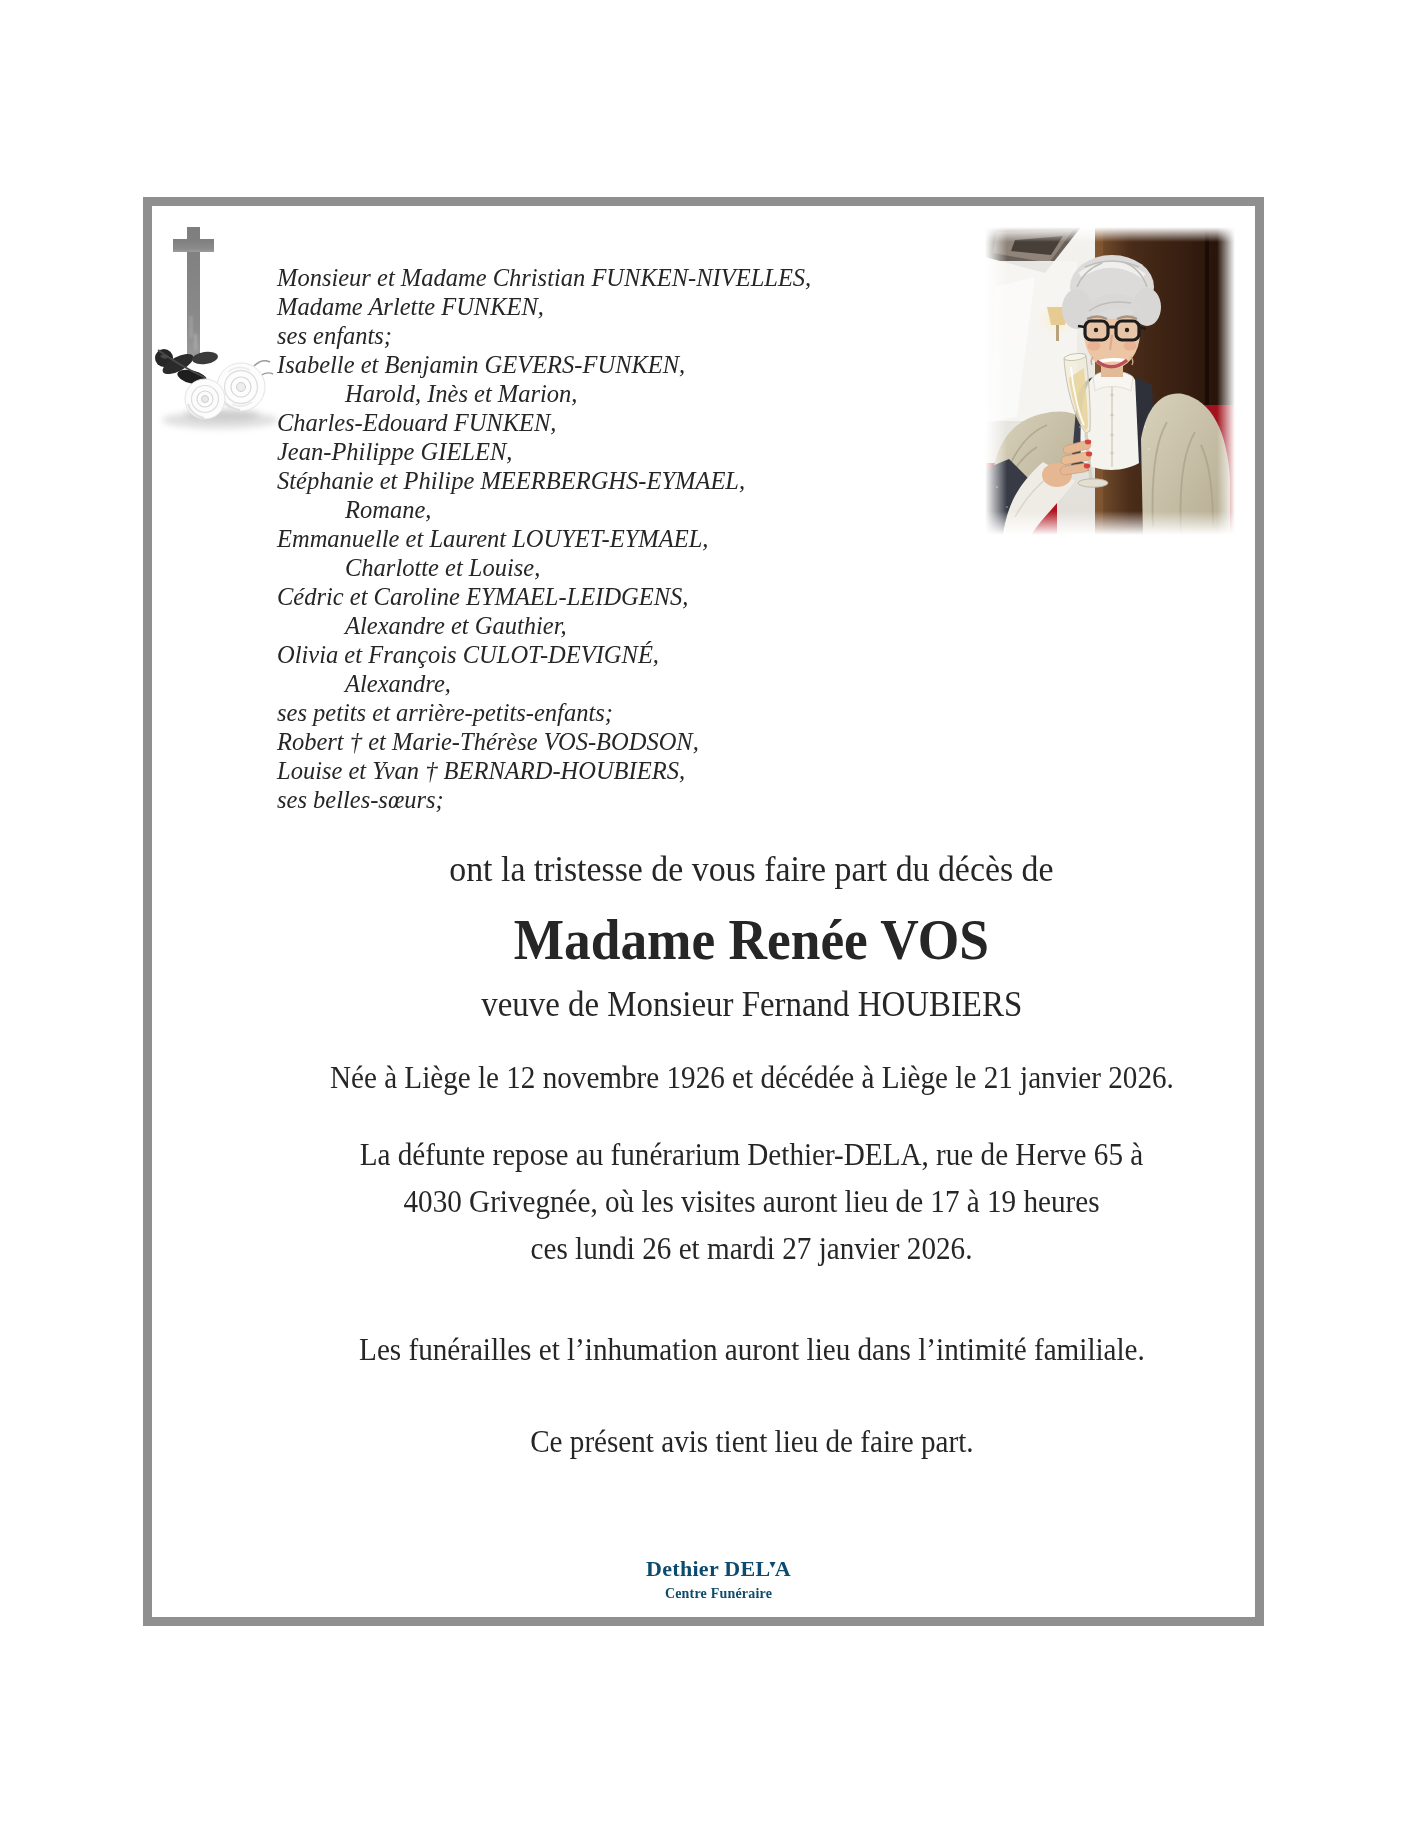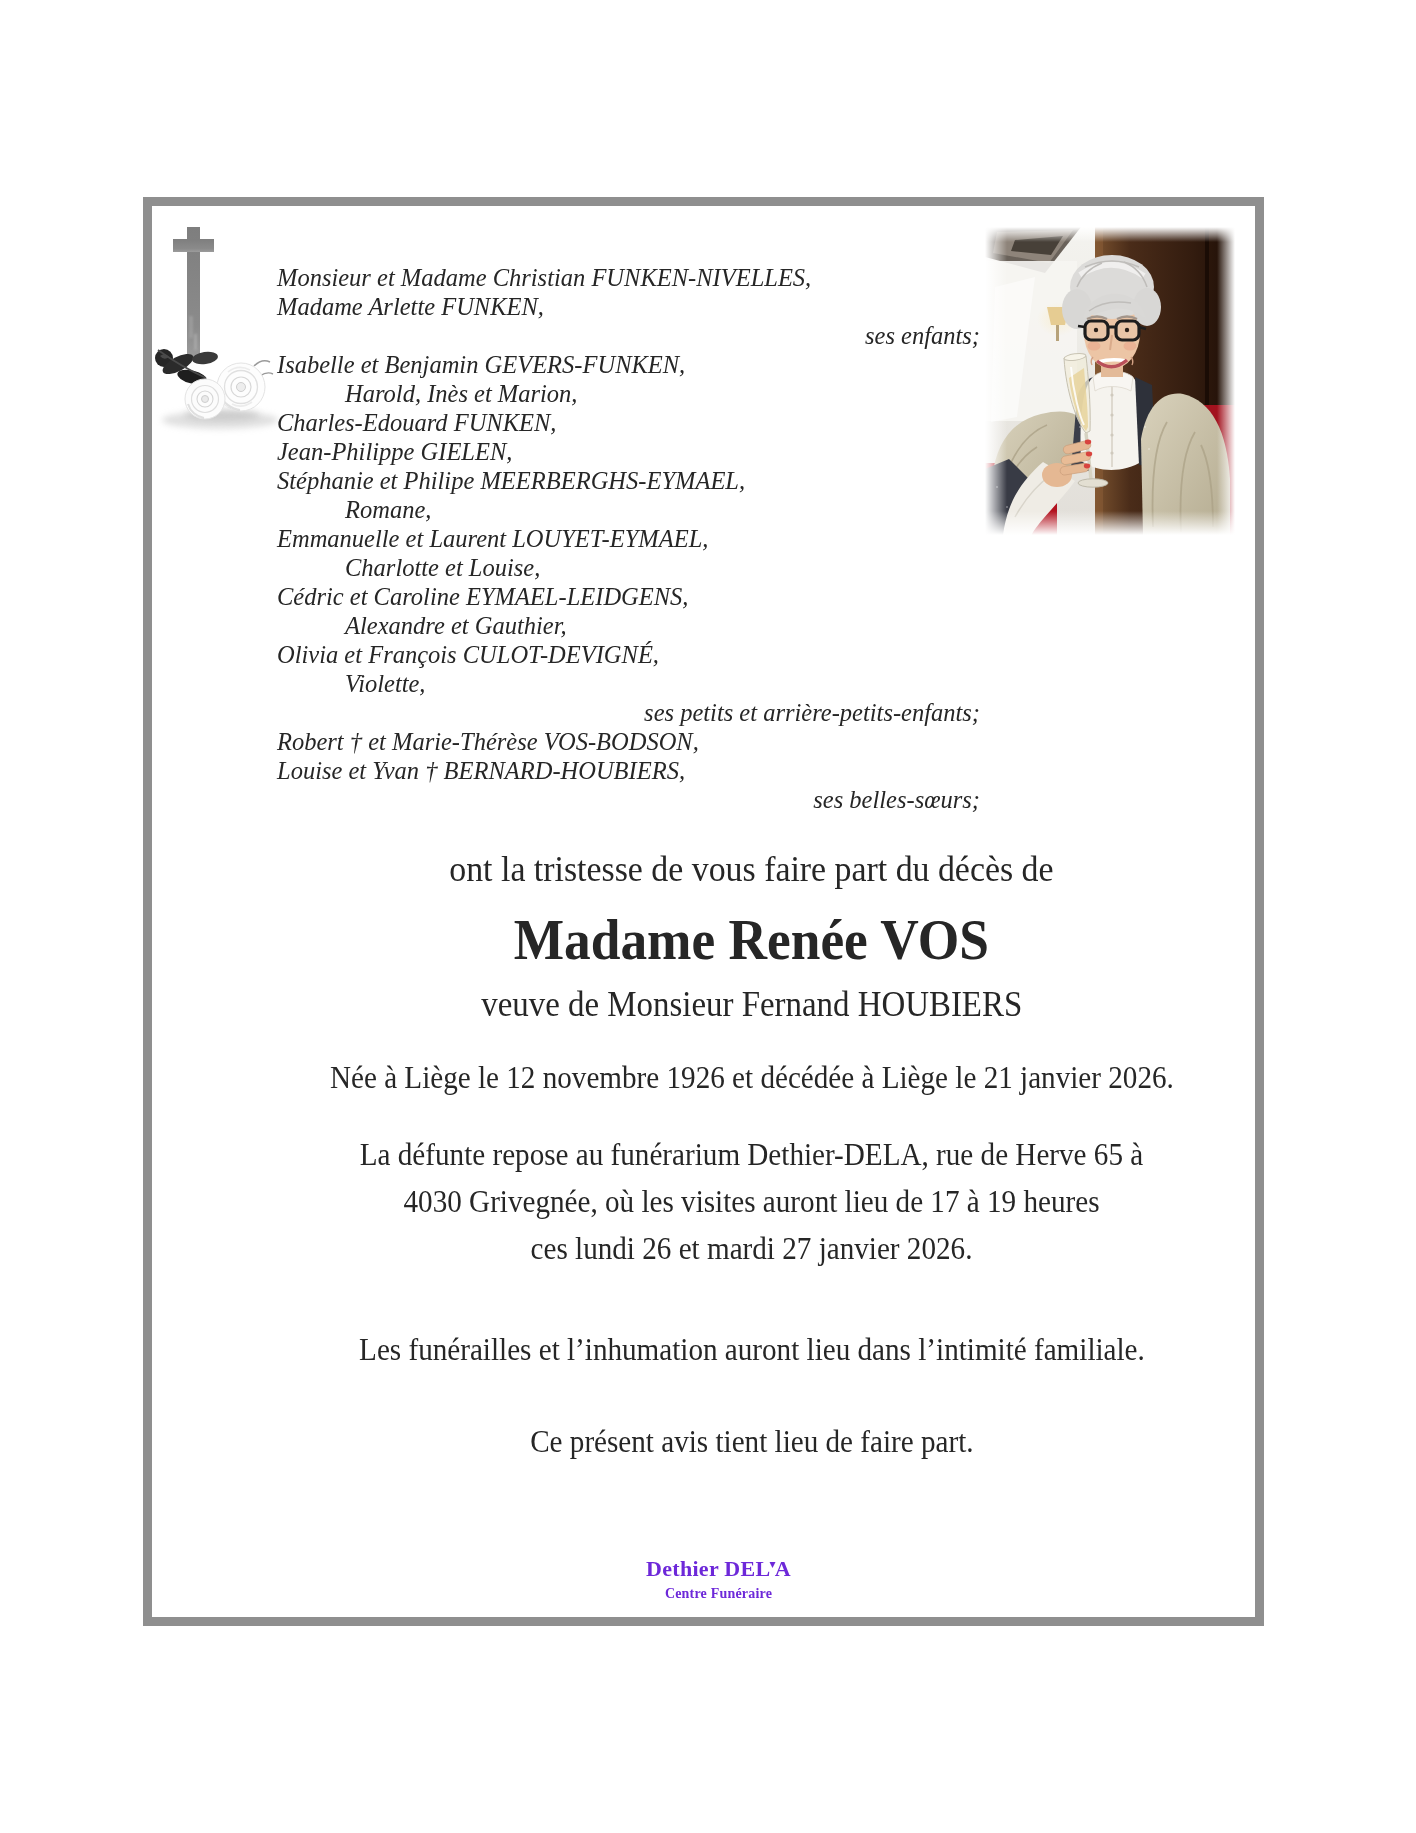--- a/index.html
+++ b/index.html
@@ -5,39 +5,39 @@
   html,body{margin:0;padding:0;background:#ffffff;}
   .page{position:relative;width:1416px;height:1833px;background:#ffffff;overflow:hidden;
         font-family:"Liberation Serif","DejaVu Serif",serif;color:#262626;}
   .card-border{position:absolute;left:143px;top:197px;width:1103px;height:1411px;
         border:9px solid #8f8f8f;background:#ffffff;}
   
   .family{position:absolute;left:277px;top:263px;width:703px;font-style:italic;
         font-size:24.5px;line-height:29px;white-space:nowrap;}
   .fl{height:29px;}
   .f-indent{padding-left:68px;}
-  .f-right{text-align:right;}
+  .f-right{text-align:left;}
   
   .cline{position:absolute;left:152px;width:1199px;text-align:center;white-space:nowrap;}
   .cx{display:inline-block;transform:scaleX(.94);transform-origin:center;white-space:nowrap;}
   .blk{display:block;}
   .intro{top:848px;font-size:36px;}
   .name{top:906px;font-size:58px;font-weight:700;}
   .name .cx{transform:scaleX(.92);}
   .relation{top:985px;font-size:35px;}
   .dates{top:1022px;font-size:31px;margin-top:38px;}
   .repose{top:1131px;font-size:31px;line-height:47px;}
   .funeral{top:1308px;font-size:31px;margin-top:24px;}
   .notice{top:1424px;font-size:31px;}
   
   .cross-art{position:absolute;left:150px;top:216px;width:165px;height:220px;}
   .photo{position:absolute;left:985px;top:227px;width:250px;height:308px;}
   .photo svg,.cross-art svg{display:block;width:100%;height:100%;}
   
-  .logo{position:absolute;left:646px;top:1556px;color:#6d28d9;}
+  .logo{position:absolute;left:646px;top:1556px;color:#0c4a6e;}
   .logo-title{font-size:22px;font-weight:700;letter-spacing:.3px;}
   .logo-mark{display:inline-block;font-size:12px;transform:translateY(-8px);margin:0 -1px;}
   .logo-sub{font-size:14px;font-weight:700;margin-top:4px;letter-spacing:.2px;text-align:center;}
 </style>
 </head>
 <body>
 
 <div class="page">
 
   <div class="card-border"></div>
@@ -244,21 +244,21 @@
     <div class="fl f-indent">Harold, Inès et Marion,</div>
     <div class="fl">Charles-Edouard FUNKEN,</div>
     <div class="fl">Jean-Philippe GIELEN,</div>
     <div class="fl">Stéphanie et Philipe MEERBERGHS-EYMAEL,</div>
     <div class="fl f-indent">Romane,</div>
     <div class="fl">Emmanuelle et Laurent LOUYET-EYMAEL,</div>
     <div class="fl f-indent">Charlotte et Louise,</div>
     <div class="fl">Cédric et Caroline EYMAEL-LEIDGENS,</div>
     <div class="fl f-indent">Alexandre et Gauthier,</div>
     <div class="fl">Olivia et François CULOT-DEVIGNÉ,</div>
-    <div class="fl f-indent">Violette,</div>
+    <div class="fl f-indent">Alexandre,</div>
     <div class="fl f-right">ses petits et arrière-petits-enfants;</div>
     <div class="fl">Robert † et Marie-Thérèse VOS-BODSON,</div>
     <div class="fl">Louise et Yvan † BERNARD-HOUBIERS,</div>
     <div class="fl f-right">ses belles-sœurs;</div>
   </div>
 
   <div class="cline intro"><span class="cx">ont la tristesse de vous faire part du décès de</span></div>
   <div class="cline name"><span class="cx">Madame Renée VOS</span></div>
   <div class="cline relation"><span class="cx">veuve de Monsieur Fernand HOUBIERS</span></div>
   <div class="cline dates"><span class="cx">Née à Liège le 12 novembre 1926 et décédée à Liège le 21 janvier 2026.</span></div>

